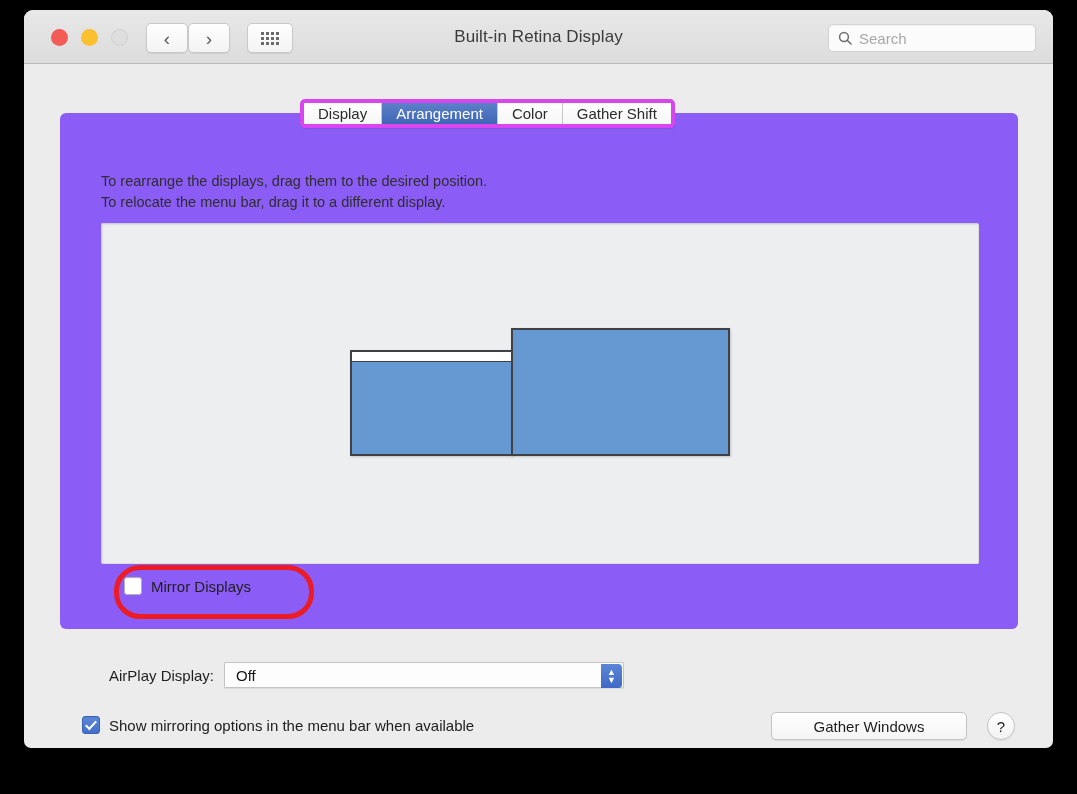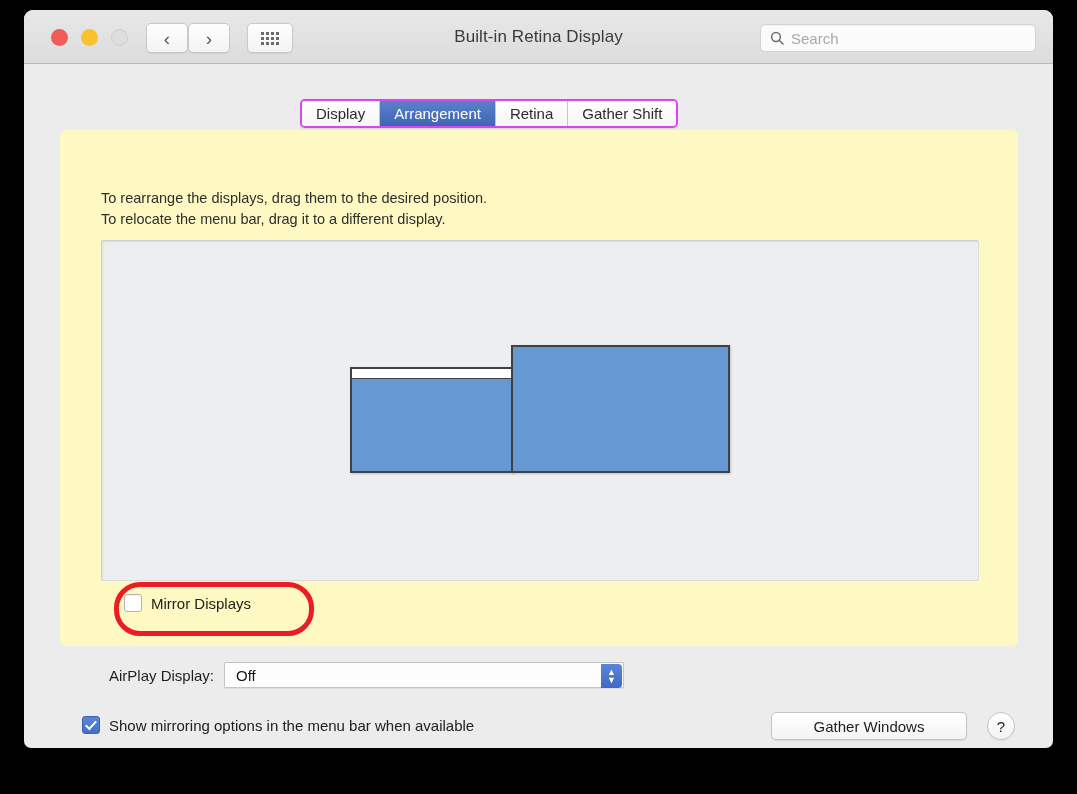--- a/index.html
+++ b/index.html
@@ -60,59 +60,59 @@
 
   #win-title {
     position: absolute; left: 0; top: 0;
     width: 100%; height: 54px;
     display: flex; align-items: center; justify-content: center;
     font-size: 17px; color: #3b3b3b; letter-spacing: 0.1px;
   }
 
   #search-box {
     position: absolute; right: 17px; top: 14px;
-    width: 276px; height: 28px;
+    width: 208px; height: 28px;
     background: #fbfbfb;
     border: 1px solid #d2d2d2;
     border-radius: 5px;
     display: flex; align-items: center;
     padding-left: 9px;
     box-shadow: inset 0 1px 1px rgba(0,0,0,0.04);
   }
   #search-text { font-size: 15px; color: #a8a8a8; margin-left: 7px; }
 
   
   #tabbar {
     position: absolute; left: 276px; top: 89px;
     height: 29px;
     display: flex;
-    border: 2px solid #d946ef;
+    border: 4px solid #d946ef;
     border-radius: 5px;
     overflow: hidden;
     z-index: 5;
     box-shadow: 0 1px 1.5px rgba(0,0,0,0.10);
   }
   .tab {
     display: flex; align-items: center; justify-content: center;
     padding: 0 14px;
     font-size: 15px; color: #2b2b2b;
     background: linear-gradient(to bottom, #ffffff, #f6f6f6);
     border-right: 1px solid #c6c6c6;
   }
   .tab:last-child { border-right: none; }
   .tab.active {
     background: linear-gradient(to bottom, #5b81c9 0%, #3f66b5 100%);
     color: #ffffff;
   }
 
   #content-box {
     position: absolute;
-    left: 36px; top: 120px;
+    left: 36px; top: 103px;
     width: 958px; height: 516px;
-    background: #fef9c3;
+    background: #8b5cf6;
     border-radius: 6px;
   }
 
   #instructions {
     position: absolute; left: 41px; top: 58px;
     font-size: 14.5px; color: #2e2e2e; line-height: 21px;
   }
 
   #canvas {
     position: absolute;
@@ -272,21 +272,21 @@
         <circle cx="6" cy="6" r="4.4" fill="none" stroke="#6e6e6e" stroke-width="1.5"></circle>
         <line x1="9.2" y1="9.2" x2="13" y2="13" stroke="#6e6e6e" stroke-width="1.6" stroke-linecap="round"></line>
       </svg>
       <span id="search-text">Search</span>
     </div>
   </div>
 
   <div id="tabbar">
     <div class="tab">Display</div>
     <div class="tab active">Arrangement</div>
-    <div class="tab">Retina</div>
+    <div class="tab">Color</div>
     <div class="tab">Gather Shift</div>
   </div>
 
   <div id="content-box">
 
     <div id="instructions">
       <div>To rearrange the displays, drag them to the desired position.</div>
       <div>To relocate the menu bar, drag it to a different display.</div>
     </div>
 

